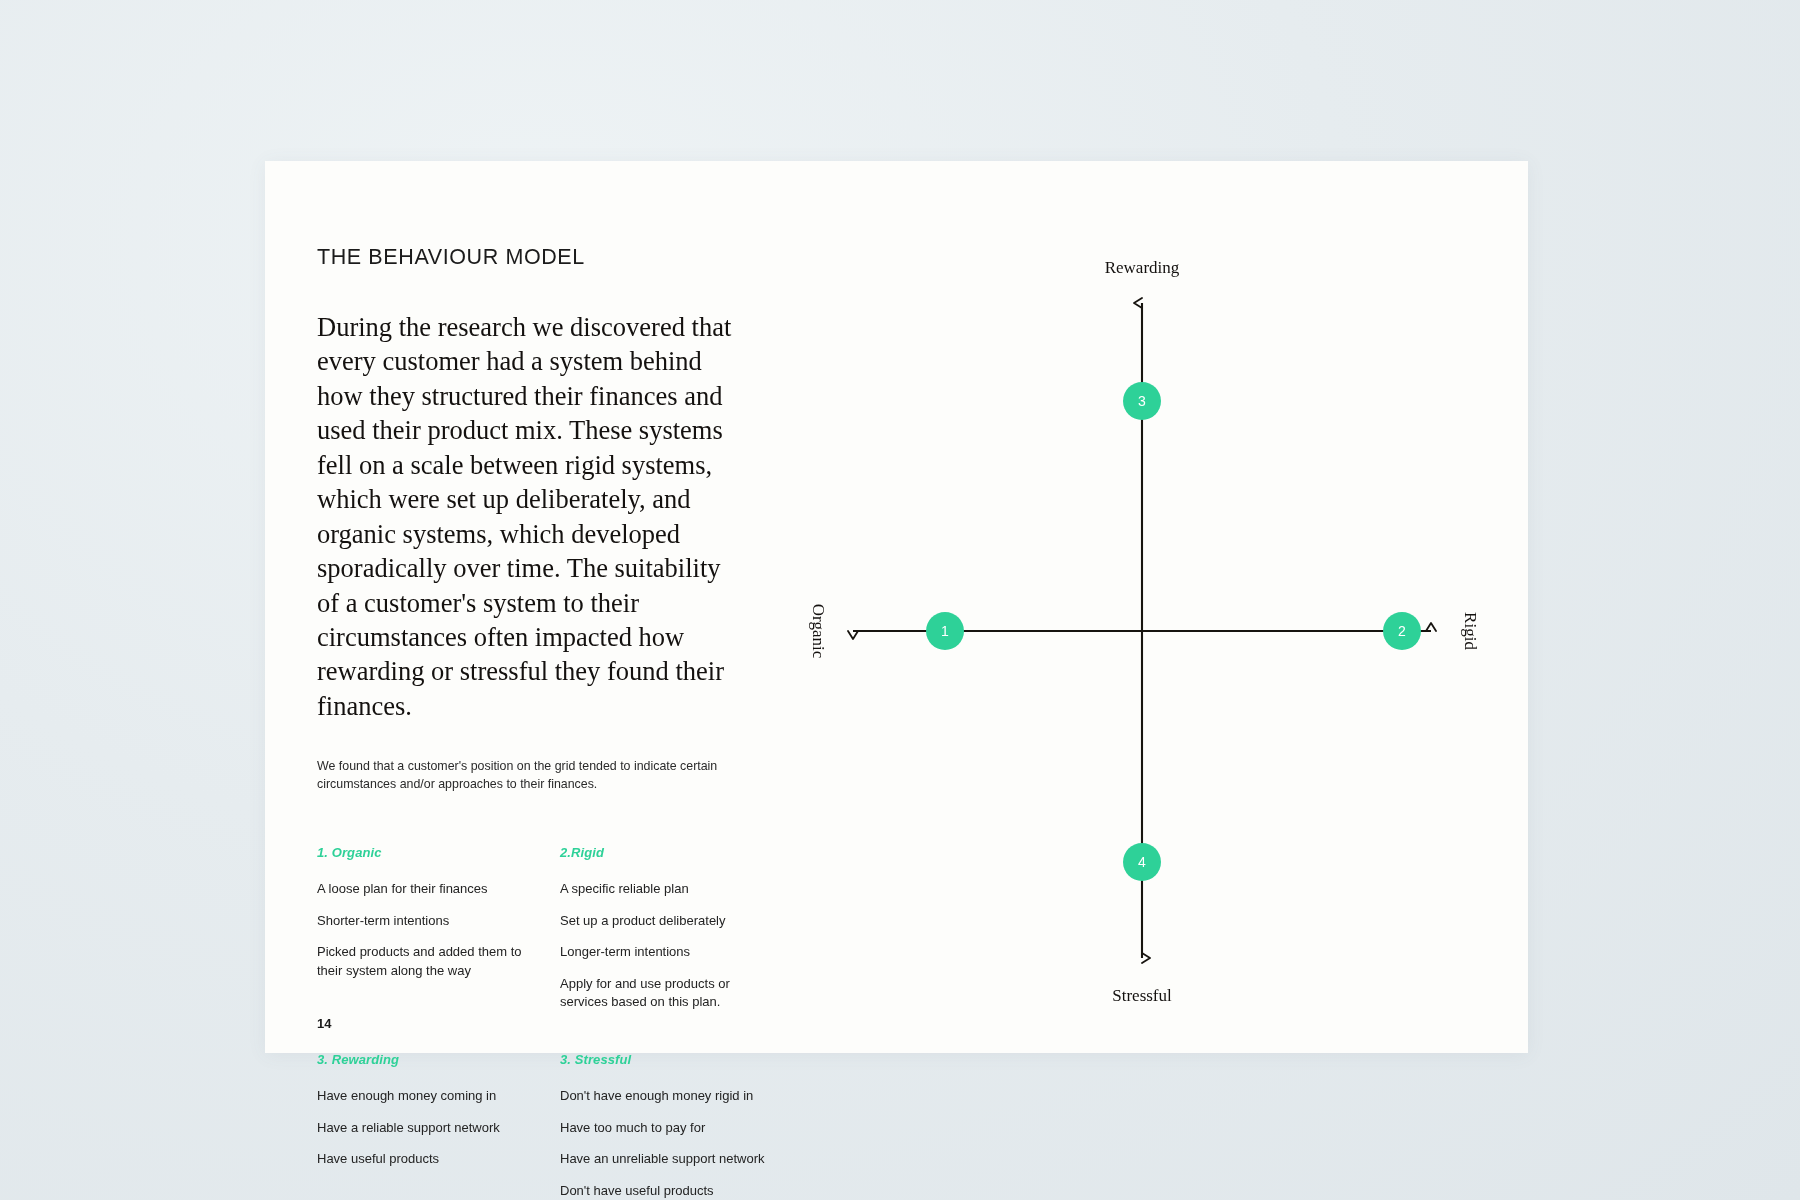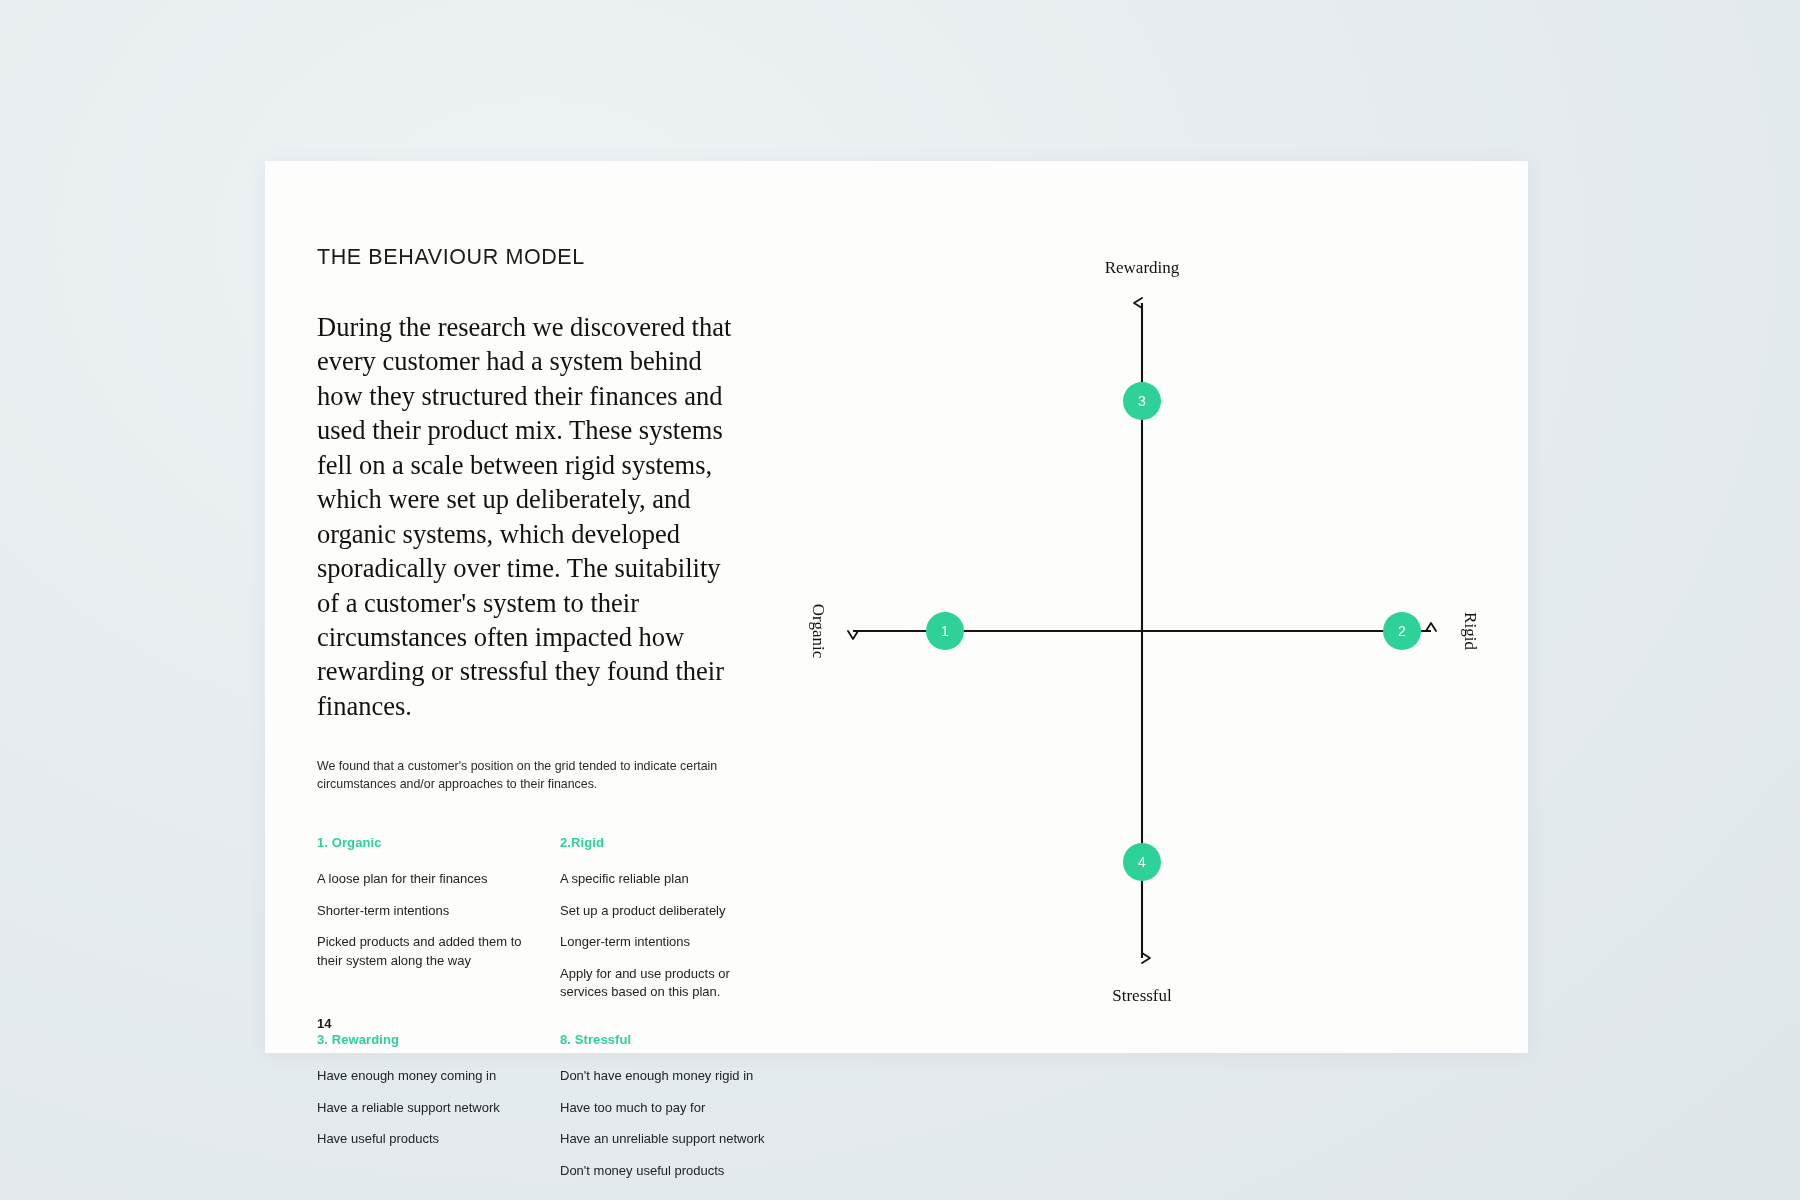--- a/index.html
+++ b/index.html
@@ -69,24 +69,25 @@
     display: grid;
     grid-template-columns: 243px 1fr;
     grid-template-rows: auto auto;
     row-gap: 26px;
   }
   .quad-block {
     width: 215px;
   }
   .quad-heading {
     font-family: "Liberation Sans", sans-serif;
+    font-style: italic;
     font-weight: bold;
     font-size: 13px;
     color: #2ed198;
-    margin: 5px 0 20px 0;
+    margin: 15px 0 20px 0;
     letter-spacing: 0.1px;
   }
   .quad-item {
     font-family: "Liberation Sans", sans-serif;
     font-size: 13px;
     line-height: 1.42;
     color: #232323;
     margin-bottom: 13px;
   }
   .quad-item:last-child { margin-bottom: 0; }
@@ -158,25 +159,25 @@
       </div>
 
       <div class="quad-block">
         <div class="quad-heading">3. Rewarding</div>
         <div class="quad-item">Have enough money coming in</div>
         <div class="quad-item">Have a reliable support network</div>
         <div class="quad-item">Have useful products</div>
       </div>
 
       <div class="quad-block">
-        <div class="quad-heading">8. Stressful</div>
+        <div class="quad-heading">3. Stressful</div>
         <div class="quad-item">Don't have enough money rigid in</div>
         <div class="quad-item">Have too much to pay for</div>
         <div class="quad-item">Have an unreliable support network</div>
-        <div class="quad-item">Don't money useful products</div>
+        <div class="quad-item">Don't have useful products</div>
       </div>
 
     </div>
   </div>
 
   <div class="page-number">14</div>
 
   <div class="diagram">
     <svg width="700" height="800" viewBox="0 0 700 800" xmlns="http://www.w3.org/2000/svg">
       <defs>

